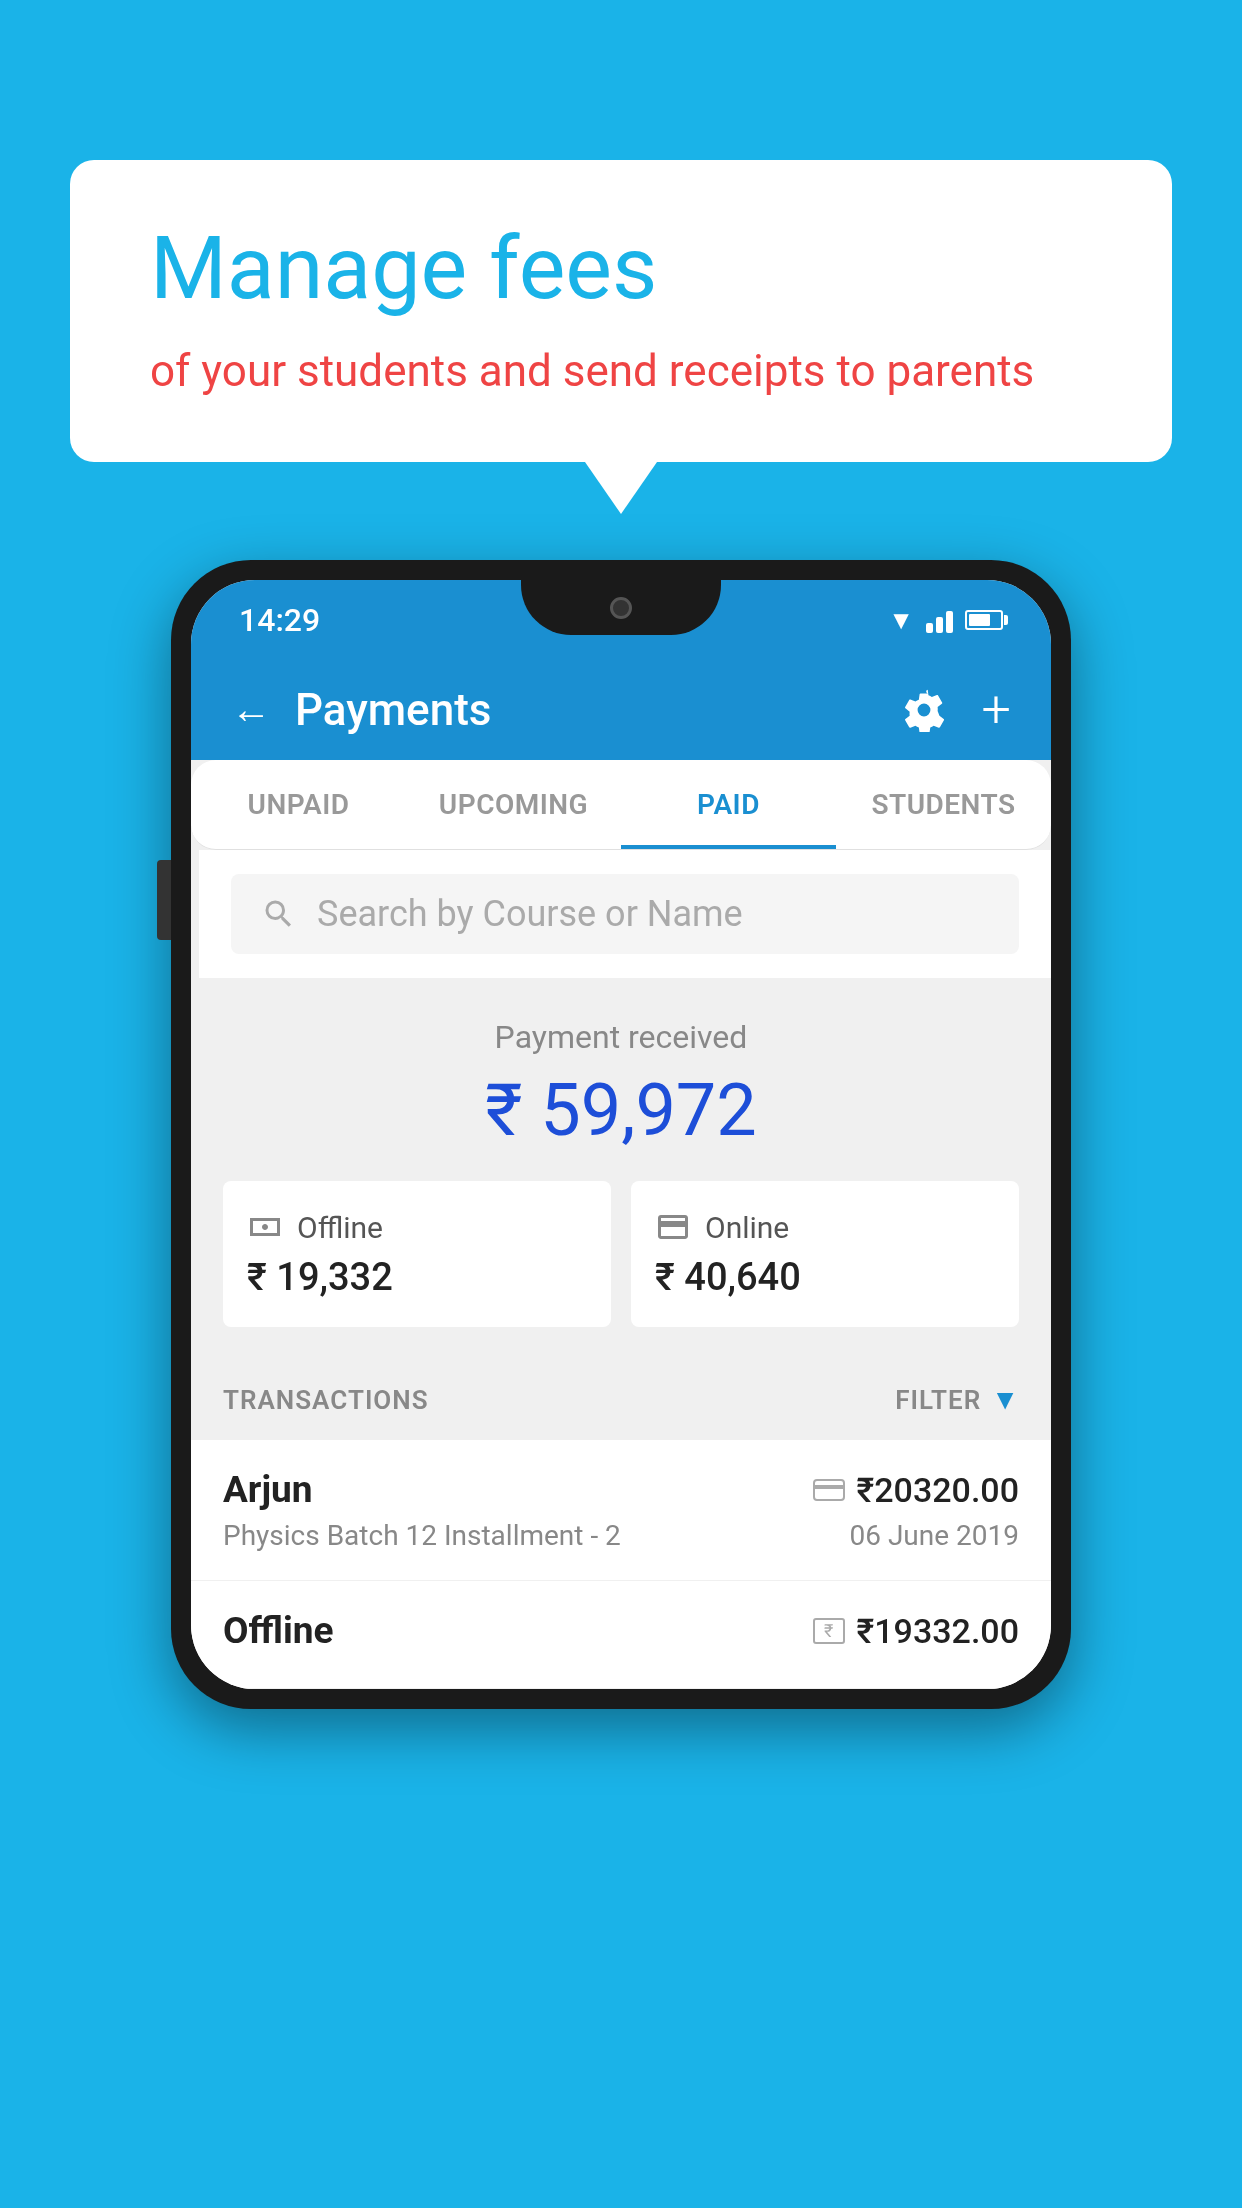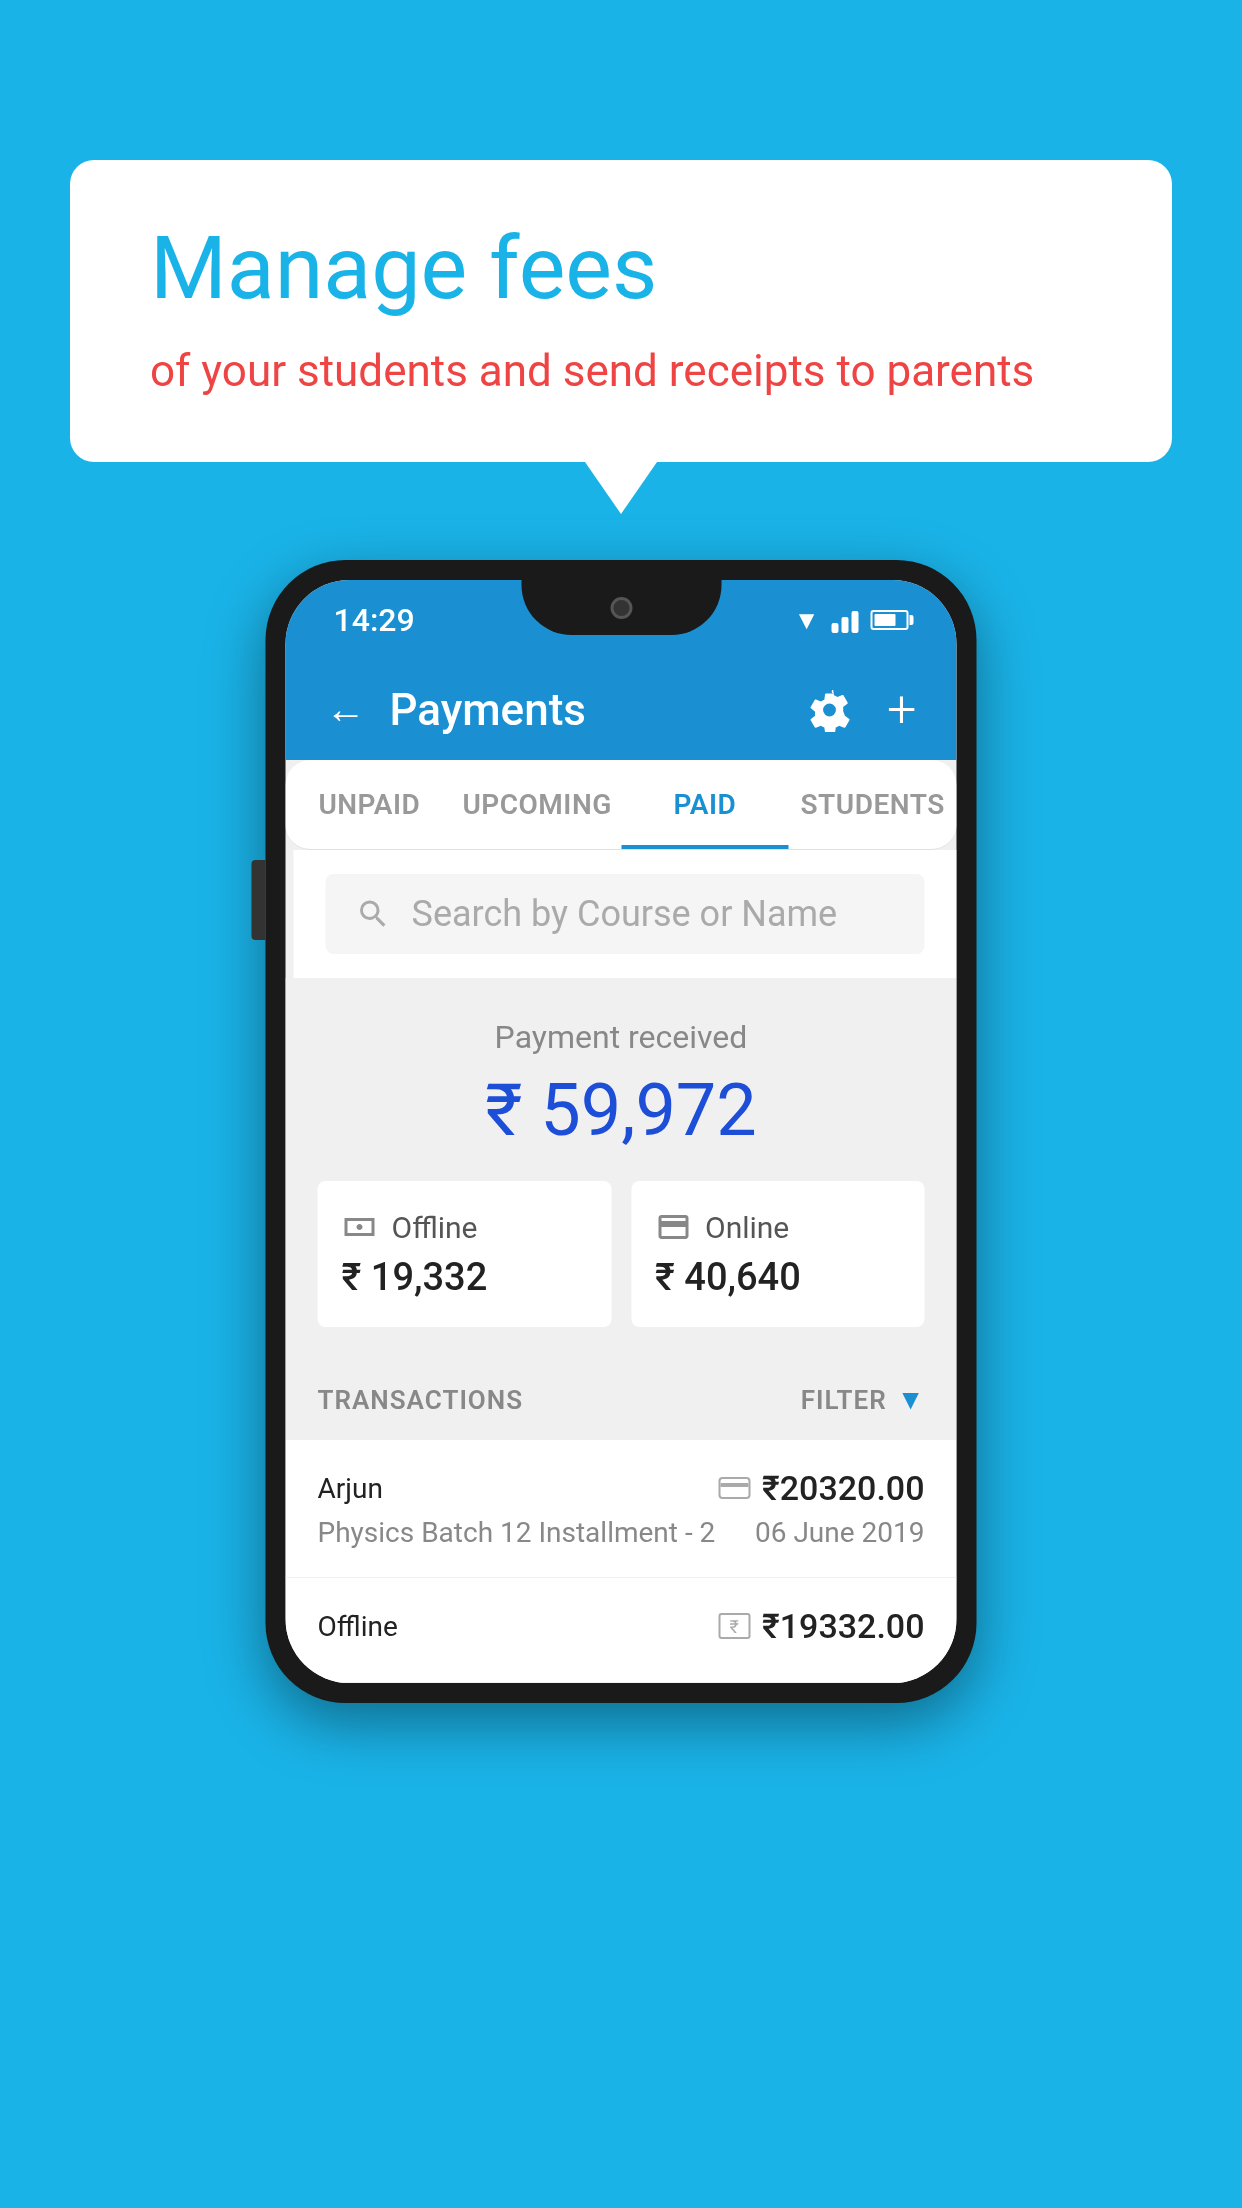--- a/index.html
+++ b/index.html
@@ -55,21 +55,21 @@
       line-height: 1.4;
       margin-top: 21px;
     }
 
     
     .phone-container {
       position: absolute;
       top: 560px;
       left: 50%;
       transform: translateX(-50%);
-      width: 711px;
+      width: 900px;
     }
 
     .phone {
       background: #1a1a1a;
       border-radius: 80px;
       padding: 20px;
       position: relative;
       box-shadow: 0 20px 60px rgba(0,0,0,0.4);
     }
 
@@ -393,22 +393,22 @@
     }
 
     .transaction-top {
       display: flex;
       justify-content: space-between;
       align-items: center;
       margin-bottom: 8px;
     }
 
     .transaction-name {
-      font-size: 28px;
-      font-weight: 400;
+      font-size: 37px;
+      font-weight: 700;
       color: #222;
     }
 
     .transaction-amount-container {
       display: flex;
       align-items: center;
       gap: 12px;
     }
 
     .transaction-amount {

